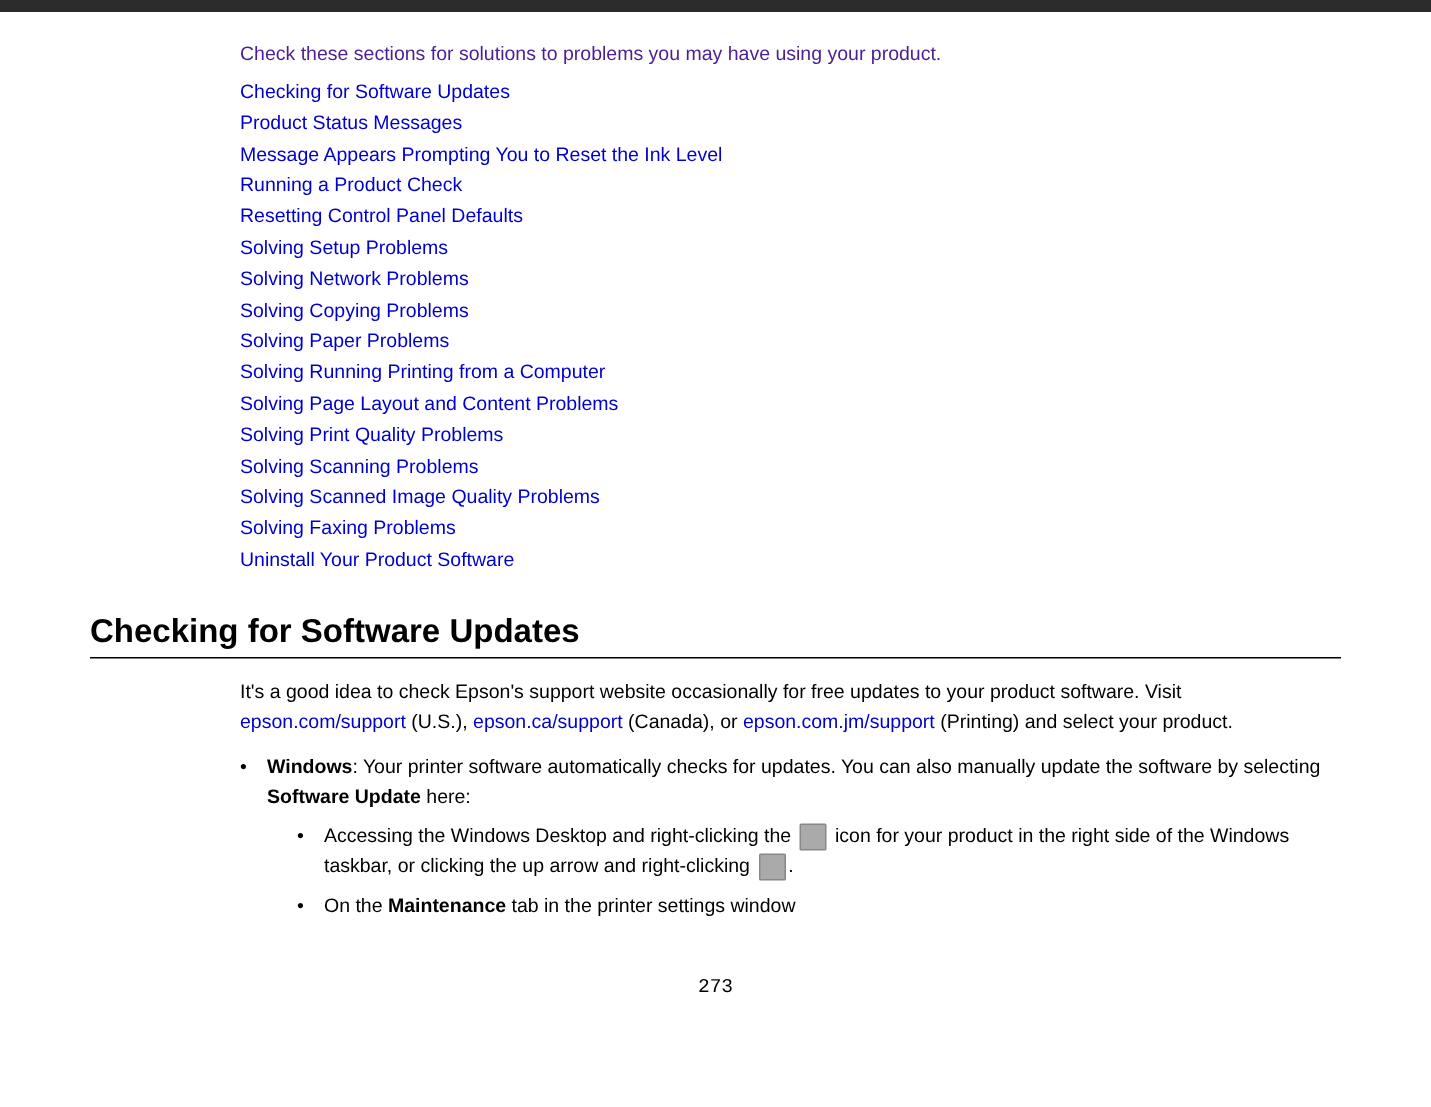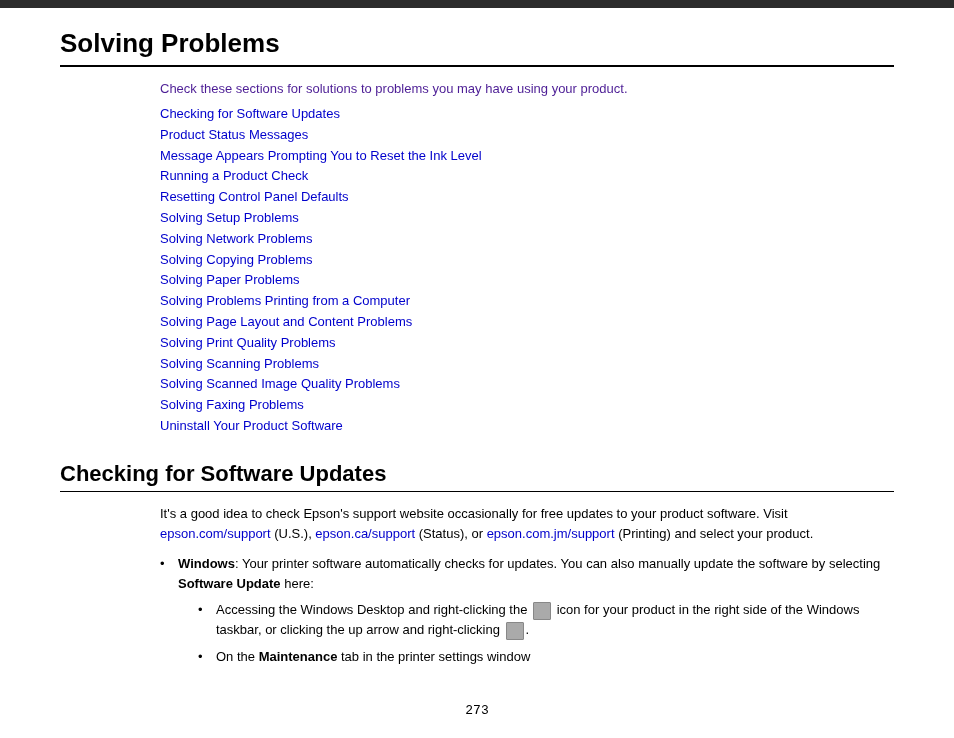--- a/index.html
+++ b/index.html
@@ -141,48 +141,47 @@
       font-weight: bold;
     }
   </style>
 </head>
 <body>
 
 <div class="top-bar"></div>
 
 <div class="page-container">
 
-  <h1 class="page-title">Solving Problems</h1>
 
   <div class="intro-text">Check these sections for solutions to problems you may have using your product.</div>
 
   <div class="links-section">
     <a class="link-item">Checking for Software Updates</a>
     <a class="link-item">Product Status Messages</a>
     <a class="link-item">Message Appears Prompting You to Reset the Ink Level</a>
     <a class="link-item">Running a Product Check</a>
     <a class="link-item">Resetting Control Panel Defaults</a>
     <a class="link-item">Solving Setup Problems</a>
     <a class="link-item">Solving Network Problems</a>
     <a class="link-item">Solving Copying Problems</a>
     <a class="link-item">Solving Paper Problems</a>
-    <a class="link-item">Solving Problems Printing from a Computer</a>
+    <a class="link-item">Solving Running Printing from a Computer</a>
     <a class="link-item">Solving Page Layout and Content Problems</a>
     <a class="link-item">Solving Print Quality Problems</a>
     <a class="link-item">Solving Scanning Problems</a>
     <a class="link-item">Solving Scanned Image Quality Problems</a>
     <a class="link-item">Solving Faxing Problems</a>
     <a class="link-item">Uninstall Your Product Software</a>
   </div>
 
   <h2 class="section-title">Checking for Software Updates</h2>
 
   <div class="section-body">
     <p>
-      <span>It's a good idea to check Epson's support website occasionally for free updates to your product software. Visit </span><a>epson.com/support</a><span> (U.S.), </span><a>epson.ca/support</a><span> (Status), or </span><a>epson.com.jm/support</a><span> (Printing) and select your product.</span>
+      <span>It's a good idea to check Epson's support website occasionally for free updates to your product software. Visit </span><a>epson.com/support</a><span> (U.S.), </span><a>epson.ca/support</a><span> (Canada), or </span><a>epson.com.jm/support</a><span> (Printing) and select your product.</span>
     </p>
 
     <ul class="bullet-list">
       <li>
         <span class="bullet-dot">•</span>
         <span class="bullet-content">
           <span class="bold">Windows</span><span>: Your printer software automatically checks for updates. You can also manually update the software by selecting </span><span class="bold">Software Update</span><span> here:</span>
           <ul class="sub-bullet-list">
             <li>
               <span class="sub-bullet-dot">•</span>

